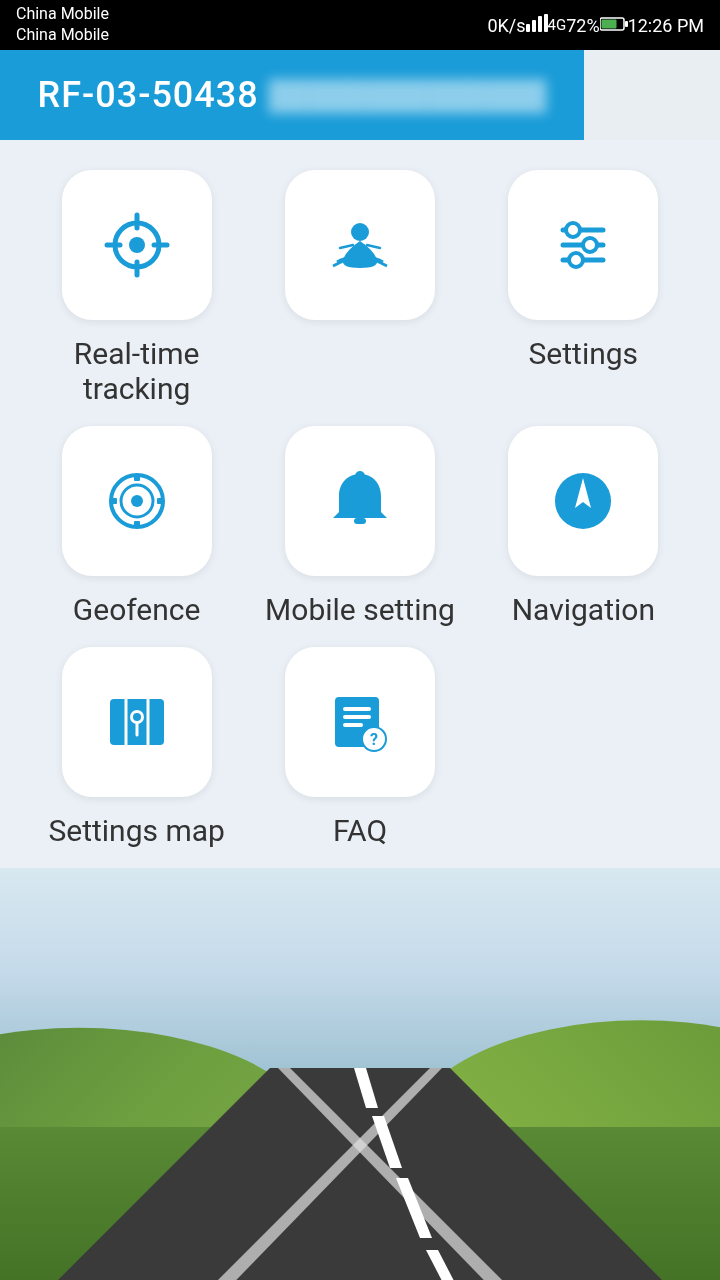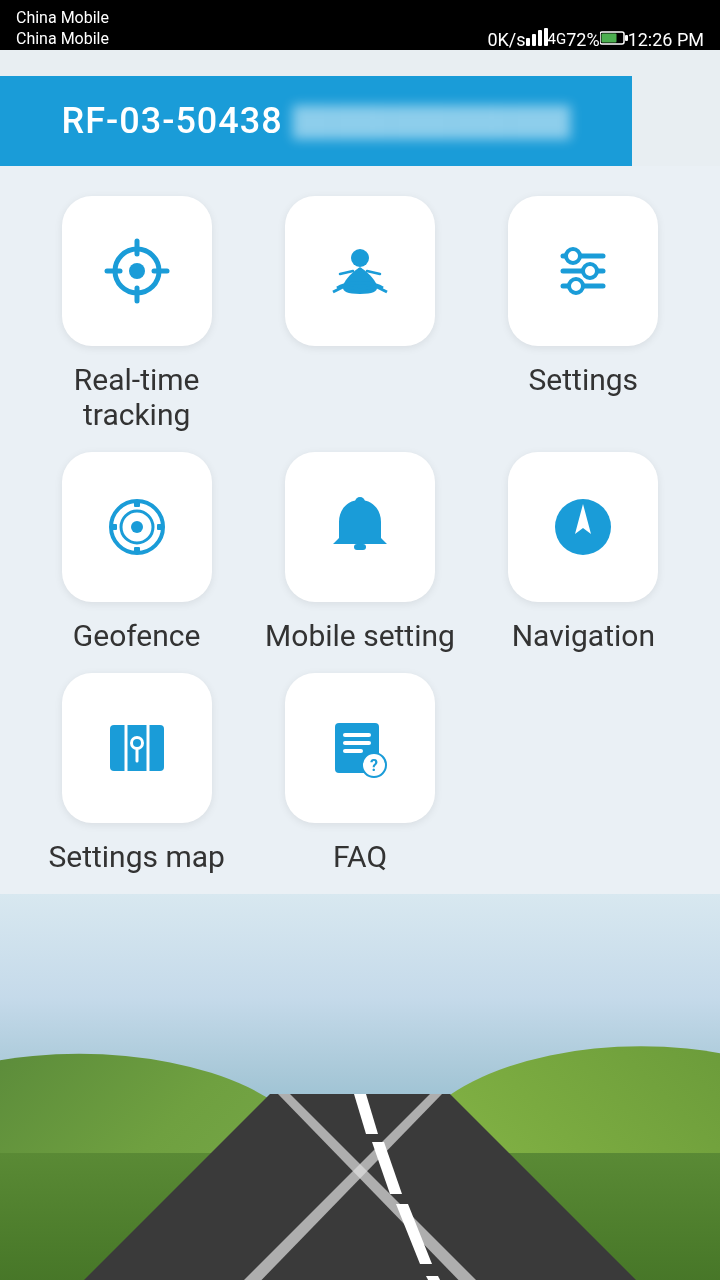--- a/index.html
+++ b/index.html
@@ -11,48 +11,47 @@
       background: #e8eef2;
       overflow-x: hidden;
     }
 
     
     .status-bar {
       width: 720px;
       height: 50px;
       background: #000;
       display: flex;
-      align-items: flex-end;
+      align-items: center;
       justify-content: space-between;
       padding: 0 16px;
       color: #fff;
       font-size: 22px;
     }
     .status-left {
       display: flex;
       flex-direction: column;
       font-size: 16px;
       line-height: 1.3;
     }
     .status-right {
       display: flex;
       align-items: center;
       gap: 0;
       font-size: 18px;
     }
 
     
     .header {
-      width: 632px;
+      width: 584px;
       height: 90px;
       background: #1a9cd8;
       display: flex;
       align-items: center;
       justify-content: center;
-      margin-top: 26px;
     }
     .header-title {
       color: #fff;
       font-size: 36px;
       font-weight: 500;
       letter-spacing: 1px;
     }
     .header-blur {
       color: rgba(255,255,255,0.5);
       font-size: 28px;

